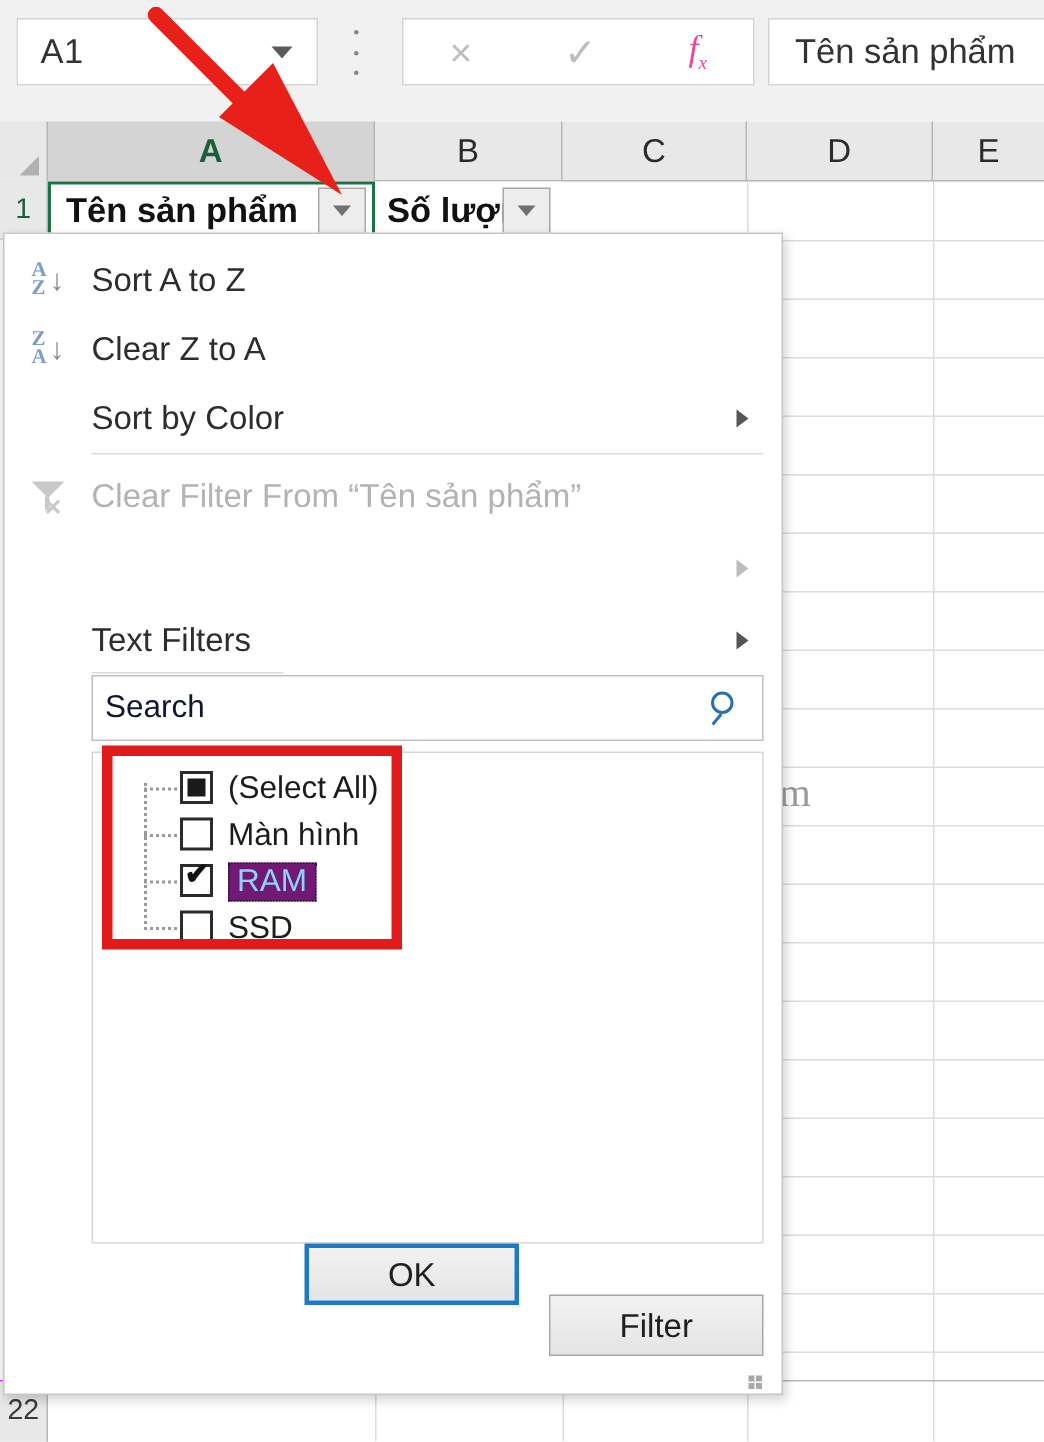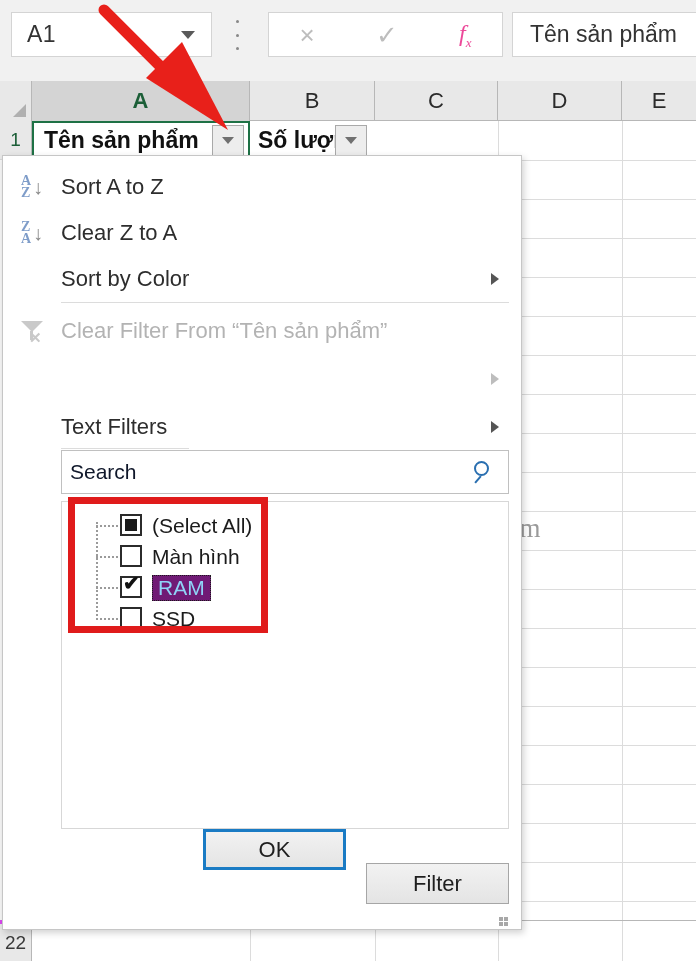--- a/index.html
+++ b/index.html
@@ -277,21 +277,21 @@
       </div>
       <div class="col-head sel" style="left:32px;width:218px">A</div>
       <div class="col-head" style="left:250px;width:125px">B</div>
       <div class="col-head" style="left:375px;width:123px">C</div>
       <div class="col-head" style="left:498px;width:124px">D</div>
       <div class="col-head" style="left:622px;width:74px;border-right:none">E</div>
     </div>
 
     <div class="row-head sel" style="top:40px;height:39px">1</div>
     <div class="row-head" style="top:79px;height:760px;border-bottom:none;background:#f6f6f6"></div>
-    <div class="row-head" style="top:839px;height:42px;border-top:4px solid #d946ef">22</div>
+    <div class="row-head" style="top:839px;height:42px;border-top:1px solid #d946ef">22</div>
 
     <div class="gline-v" style="left:250px;top:40px;height:840px"></div>
     <div class="gline-v" style="left:375px;top:79px;height:801px"></div>
     <div class="gline-v" style="left:498px;top:40px;height:840px"></div>
     <div class="gline-v" style="left:622px;top:40px;height:840px"></div>
 
     <div class="gline-h" style="left:32px;top:79px;width:664px"></div>
     <div class="gline-h" style="left:498px;top:118px;width:198px"></div>
     <div class="gline-h" style="left:522px;top:157px;width:174px"></div>
     <div class="gline-h" style="left:522px;top:196px;width:174px"></div>

